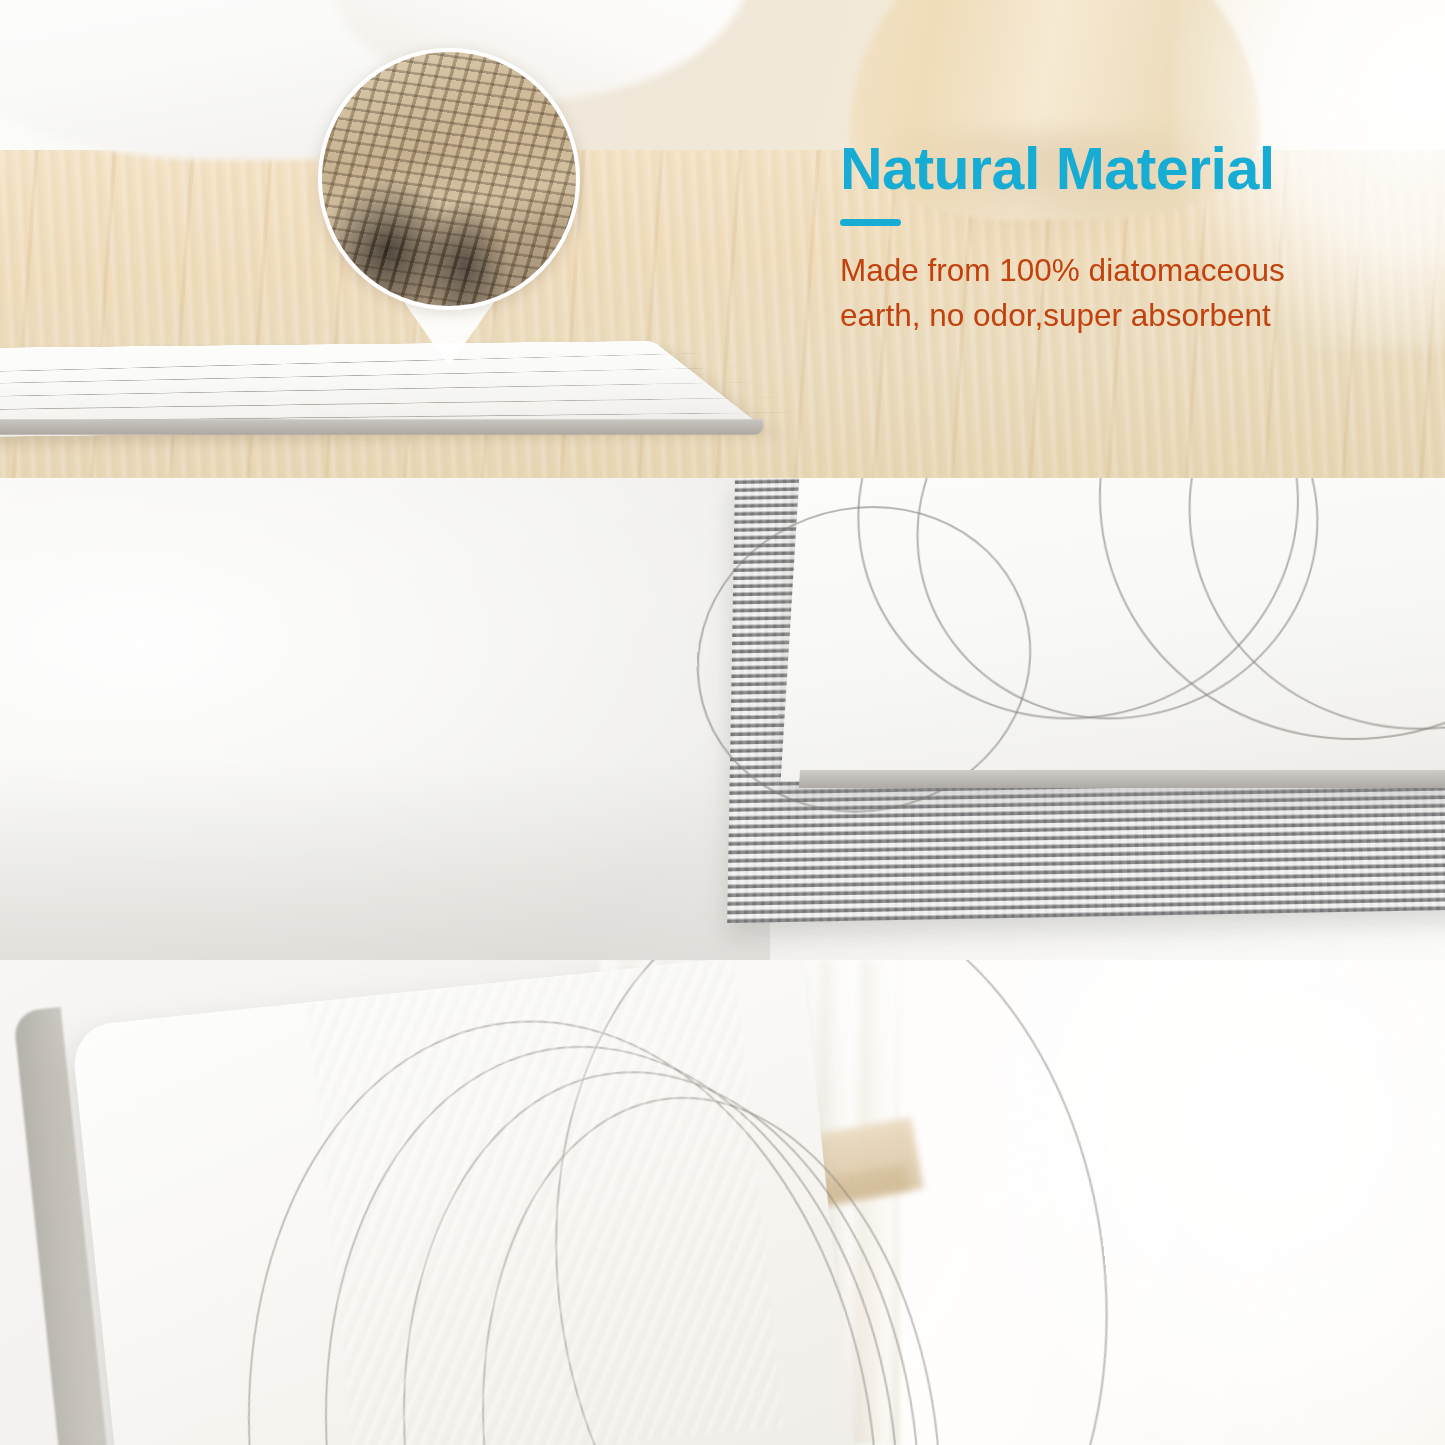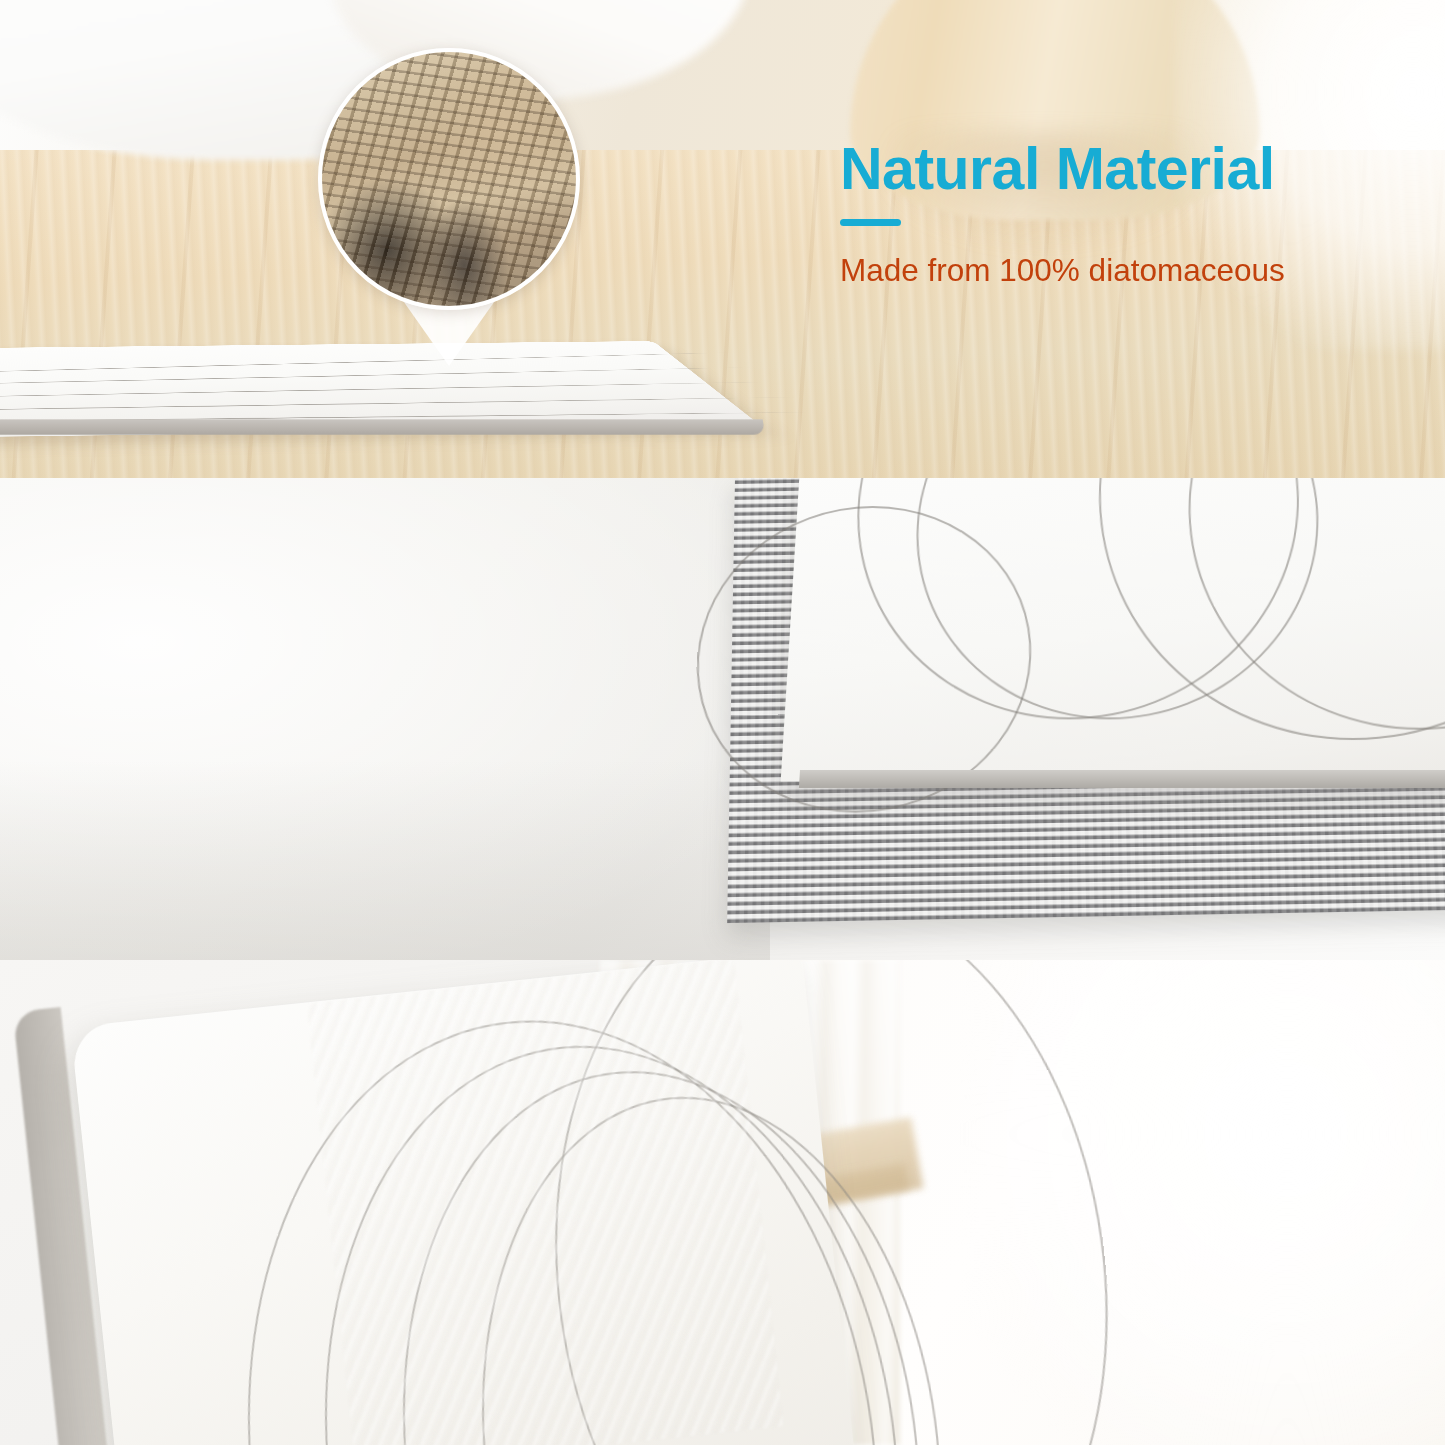--- a/index.html
+++ b/index.html
@@ -326,20 +326,21 @@
     <div id="nm-callout">
       <div id="nm-callout-pin"></div>
       <div id="nm-callout-disc"></div>
     </div>
 
     <div class="textblock" id="nm-text">
       <h2 class="headline" id="nm-headline" style="color: rgb(23, 172, 212);">Natural Material</h2>
       <div class="accent-rule" id="nm-rule" style="background: rgb(23, 172, 212);"></div>
       <p class="body-copy" style="color: #c2410c;">
         <span>Made from 100% diatomaceous</span>
+        <span>earth, no odor,super absorbent</span>
       </p>
     </div>
   </section>
 
   <section class="panel" id="panel-nonslip">
     <div class="layer" id="ns-bg"></div>
     <div class="layer" id="ns-bg-soft"></div>
     <div class="layer" id="ns-bg-shade"></div>
 
     <div class="layer" id="ns-pad">

